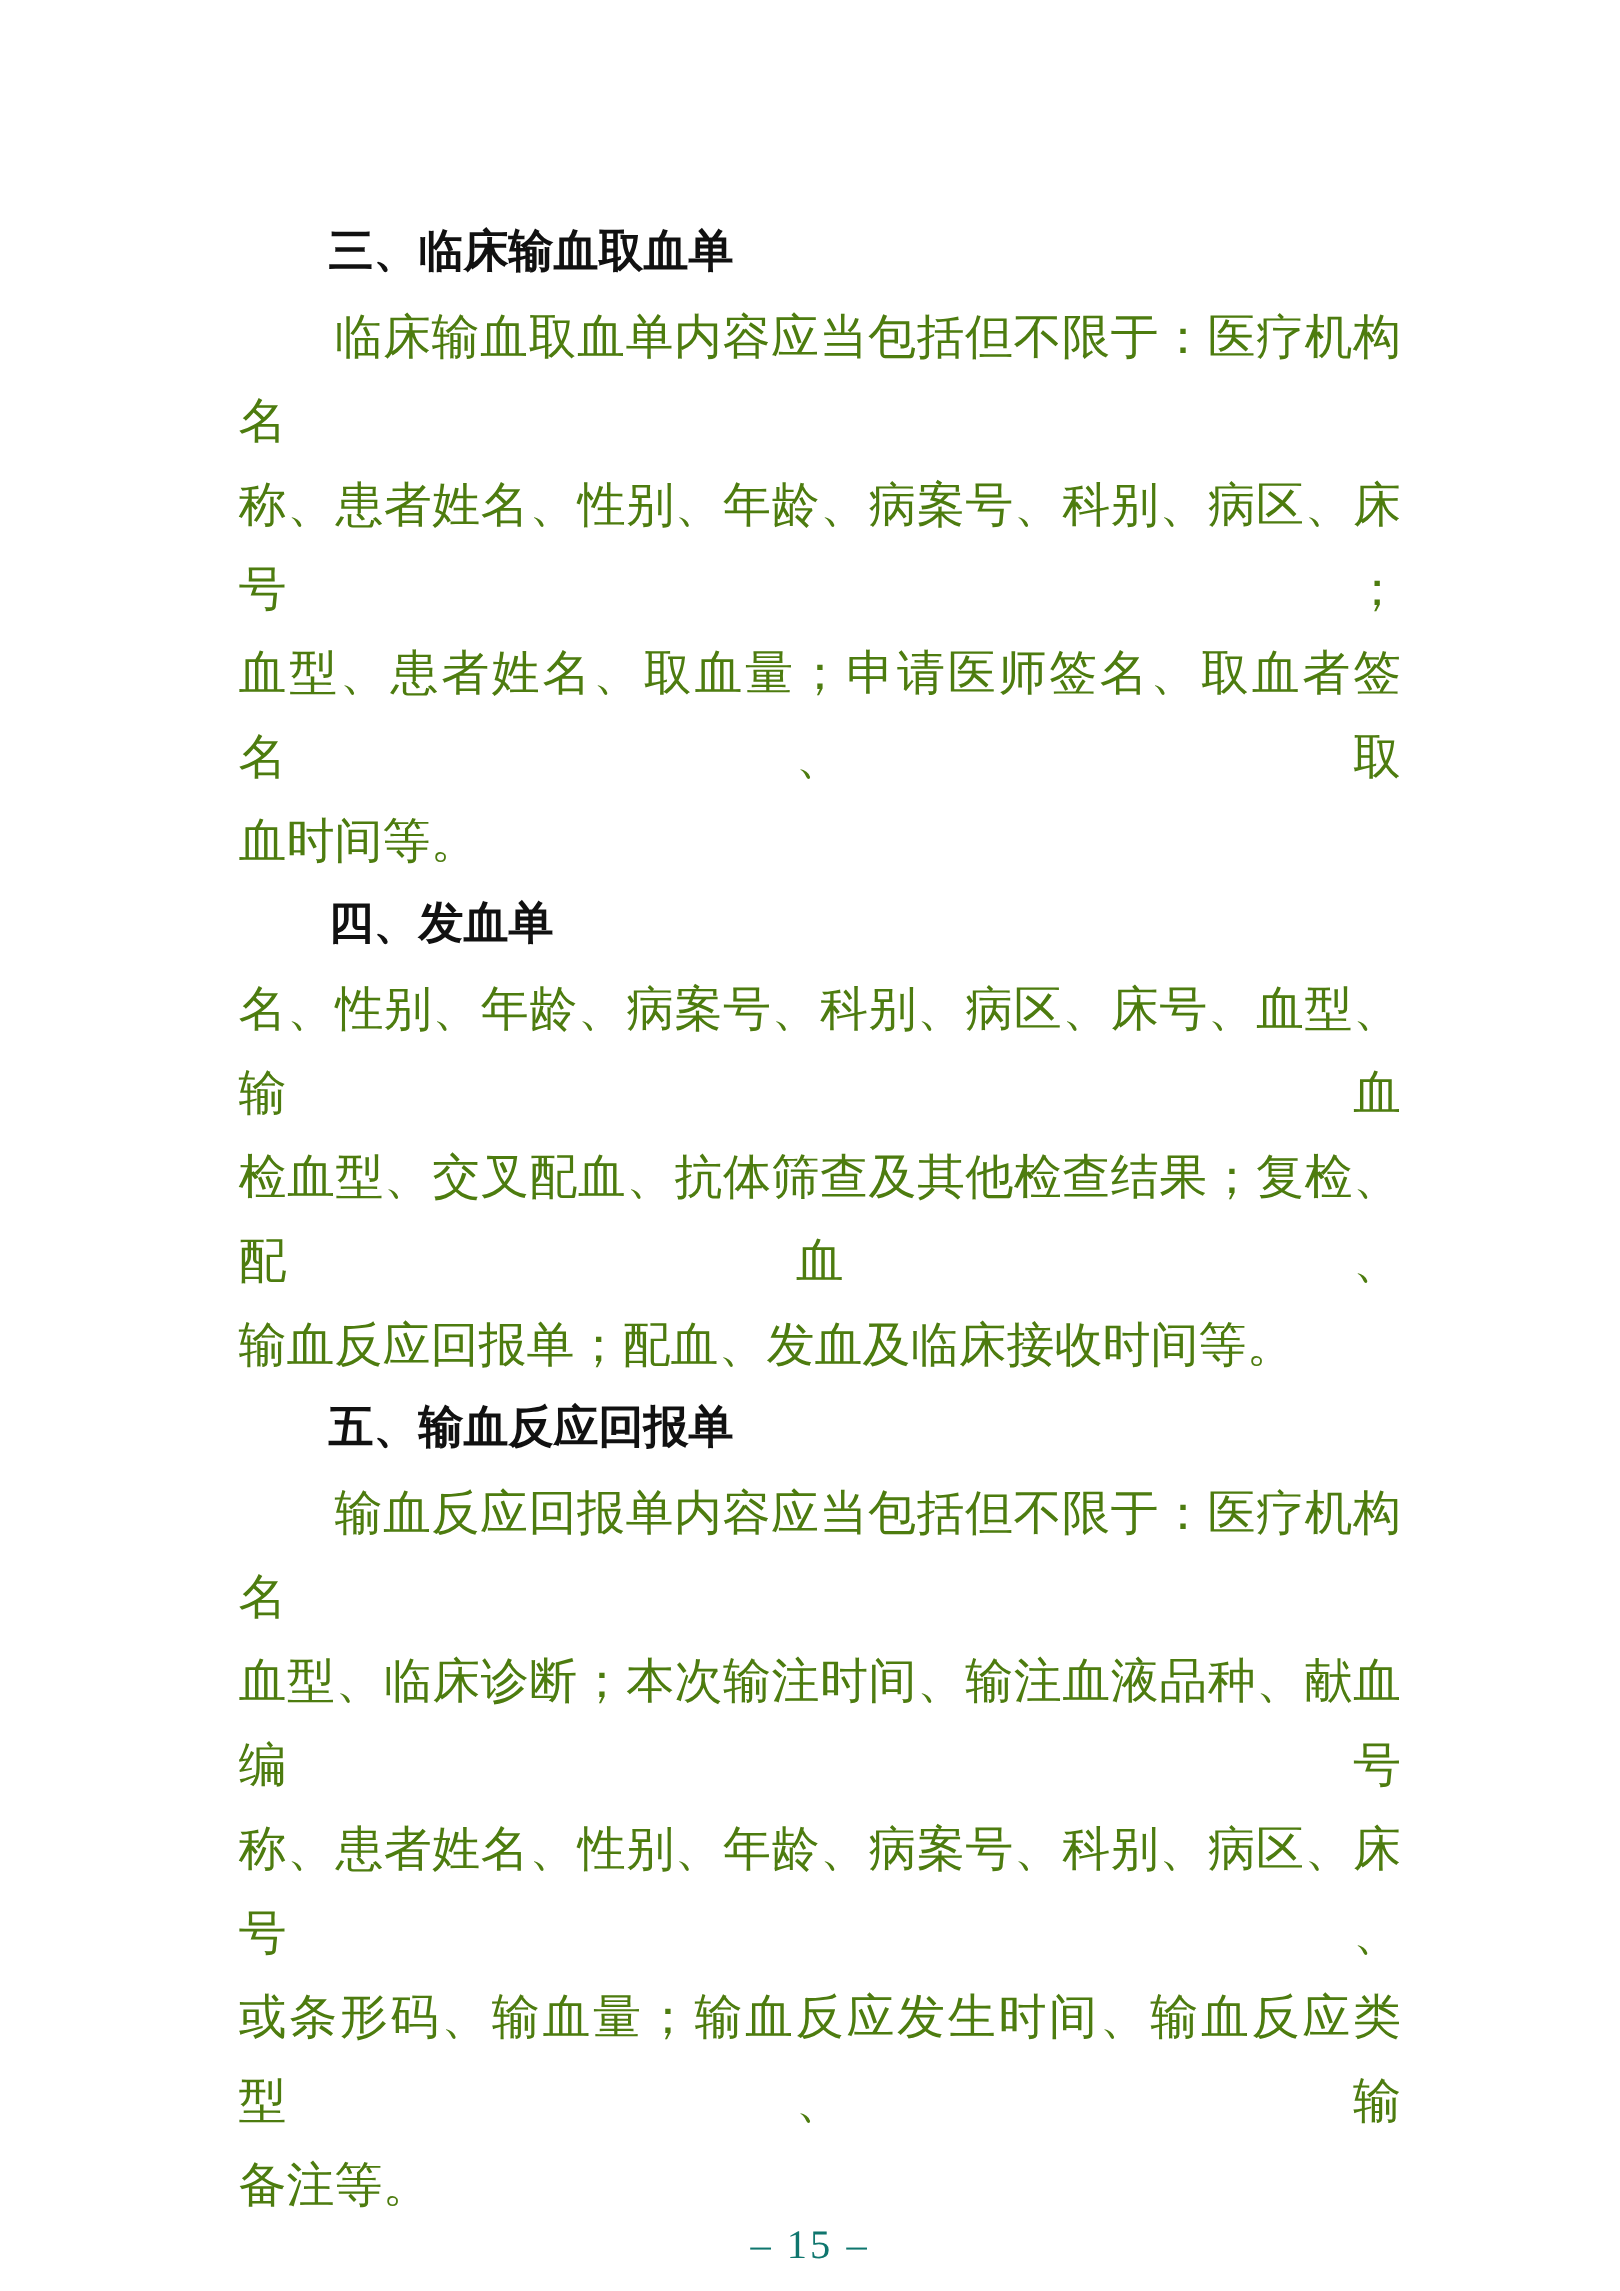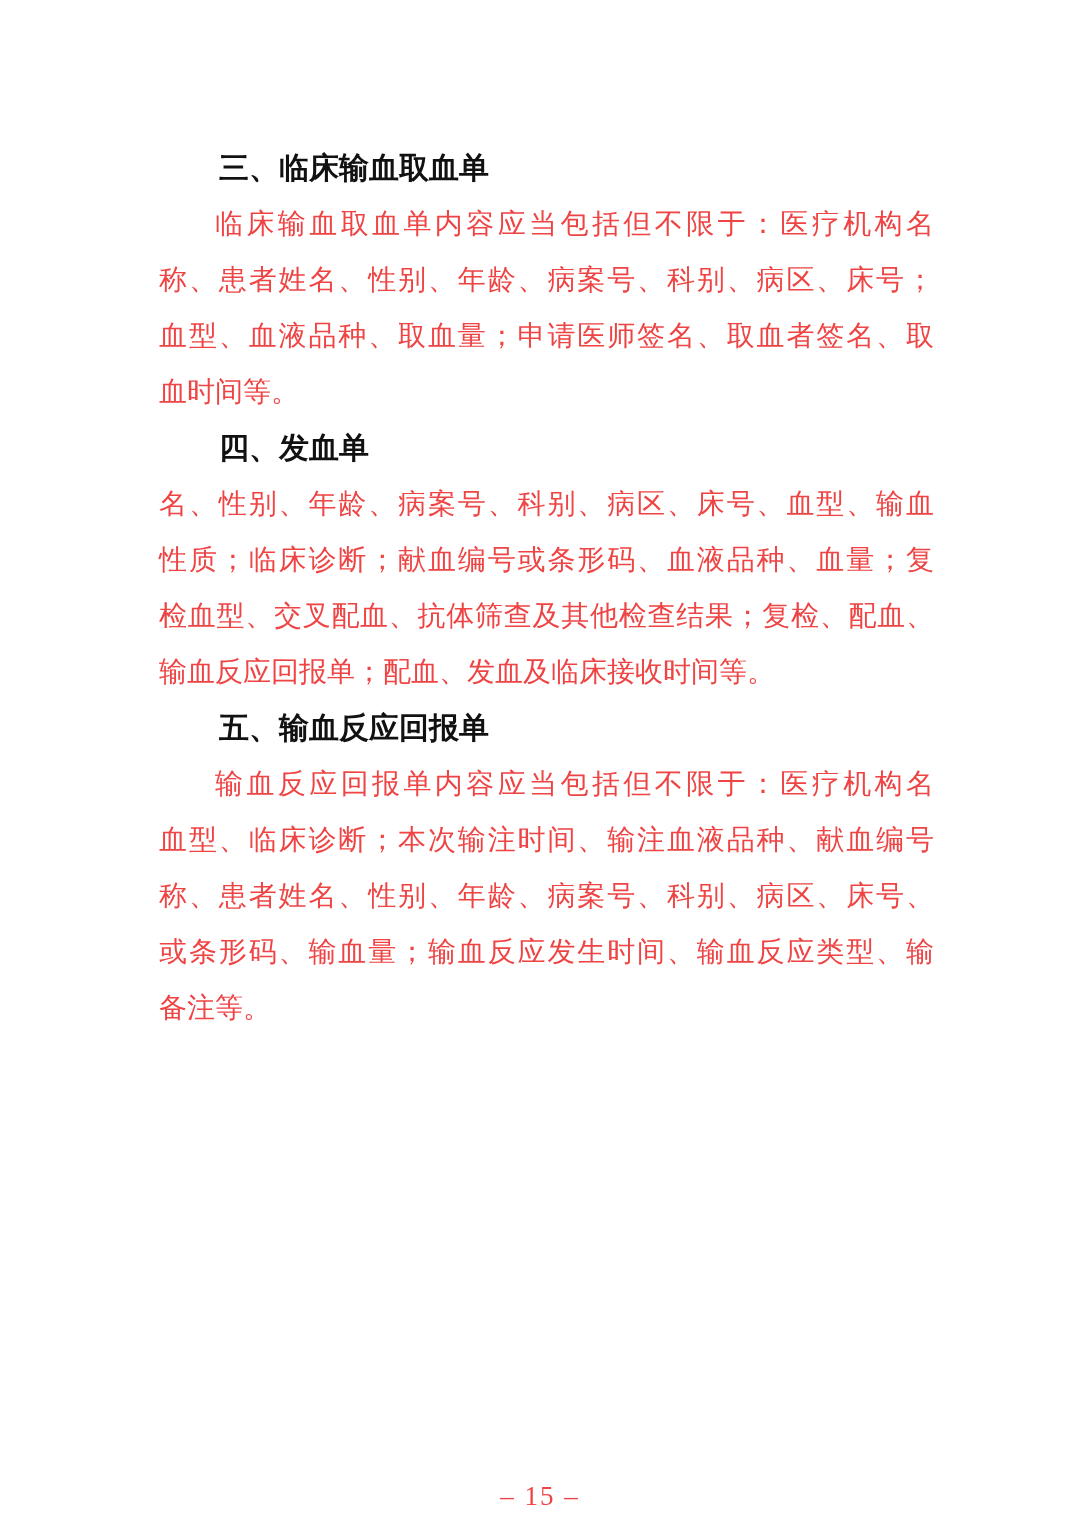--- a/index.html
+++ b/index.html
@@ -27,64 +27,63 @@
     font-weight: 700;
     font-size: 30px;
     line-height: 56px;
     text-indent: 2em;
     color: #111111;
     white-space: nowrap;
   }
   .line {
     margin: 0;
     font-family: "Liberation Serif", "DejaVu Serif", serif;
-    font-size: 28px;
+    font-size: 32px;
     line-height: 56px;
-    color: #ef4444;
+    color: #4d7c0f;
     text-align: justify;
     text-align-last: justify;
     word-break: break-all;
   }
   .line.first {
     text-indent: 2em;
   }
   .line.last {
     text-align: left;
     text-align-last: left;
   }
   .footer {
     position: absolute;
     left: 0;
     width: 100%;
     top: 1481px;
     text-align: center;
     font-family: "Liberation Serif", "DejaVu Serif", serif;
     font-size: 27px;
-    color: #ef4444;
+    color: #0f766e;
     letter-spacing: 2px;
   }
 </style>
 </head>
 <body>
 
 <div class="page">
   <main class="content">
 
     <section>
       <h2 class="heading">三、临床输血取血单</h2>
       <p class="line first">临床输血取血单内容应当包括但不限于：医疗机构名</p>
       <p class="line">称、患者姓名、性别、年龄、病案号、科别、病区、床号；</p>
-      <p class="line">血型、血液品种、取血量；申请医师签名、取血者签名、取</p>
+      <p class="line">血型、患者姓名、取血量；申请医师签名、取血者签名、取</p>
       <p class="line last">血时间等。</p>
     </section>
 
     <section>
       <h2 class="heading">四、发血单</h2>
       <p class="line">名、性别、年龄、病案号、科别、病区、床号、血型、输血</p>
-      <p class="line">性质；临床诊断；献血编号或条形码、血液品种、血量；复</p>
       <p class="line">检血型、交叉配血、抗体筛查及其他检查结果；复检、配血、</p>
       <p class="line last">输血反应回报单；配血、发血及临床接收时间等。</p>
     </section>
 
     <section>
       <h2 class="heading">五、输血反应回报单</h2>
       <p class="line first">输血反应回报单内容应当包括但不限于：医疗机构名</p>
       <p class="line">血型、临床诊断；本次输注时间、输注血液品种、献血编号</p>
       <p class="line">称、患者姓名、性别、年龄、病案号、科别、病区、床号、</p>
       <p class="line">或条形码、输血量；输血反应发生时间、输血反应类型、输</p>

